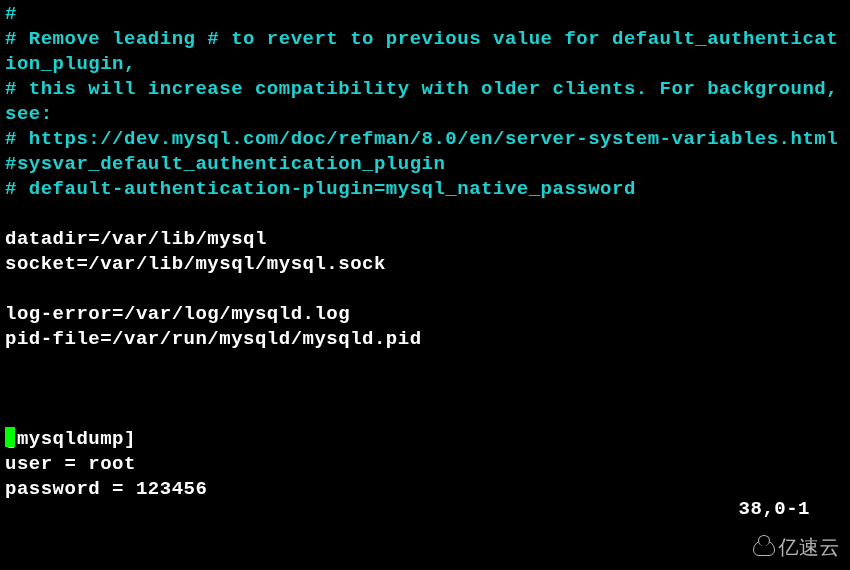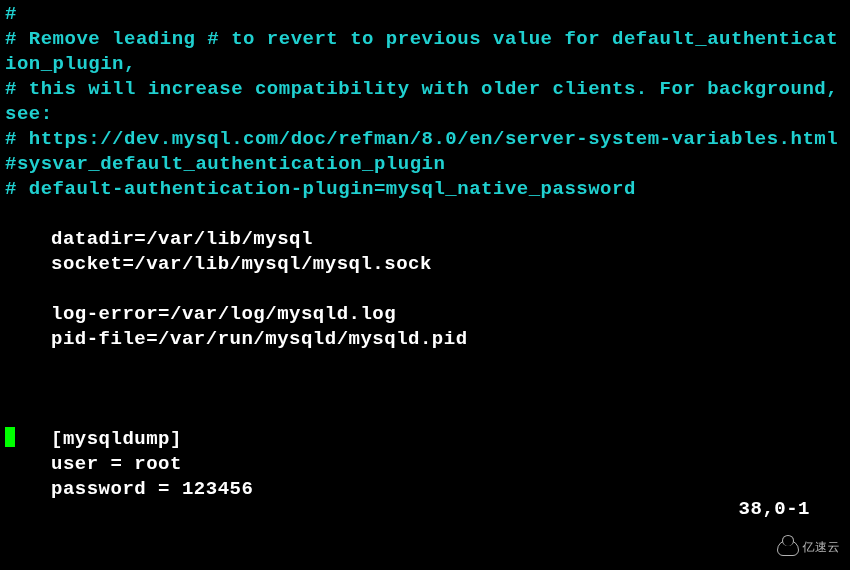--- a/index.html
+++ b/index.html
@@ -22,21 +22,20 @@
     .terminal {
       padding: 2px 5px;
       white-space: pre-wrap;
       word-break: break-all;
     }
     .comment {
       color: #20d0d0;
     }
     .plain {
       color: #ffffff;
-      margin-left: 46px;
     }
     .blank {
       height: 25px;
     }
     .cursor {
       display: inline-block;
       width: 10px;
       height: 20px;
       background: #00ff00;
       vertical-align: text-bottom;
@@ -51,21 +50,21 @@
       font-weight: bold;
     }
     .watermark {
       position: absolute;
       bottom: 10px;
       right: 10px;
       color: rgba(255,255,255,0.7);
       display: flex;
       align-items: center;
       gap: 4px;
-      font-size: 12px;
+      font-size: 20px;
       font-weight: normal;
       font-family: Arial, sans-serif;
     }
     .watermark-cloud {
       width: 22px;
       height: 16px;
       border: 1.5px solid rgba(255,255,255,0.7);
       border-radius: 10px 10px 6px 6px;
       position: relative;
     }

